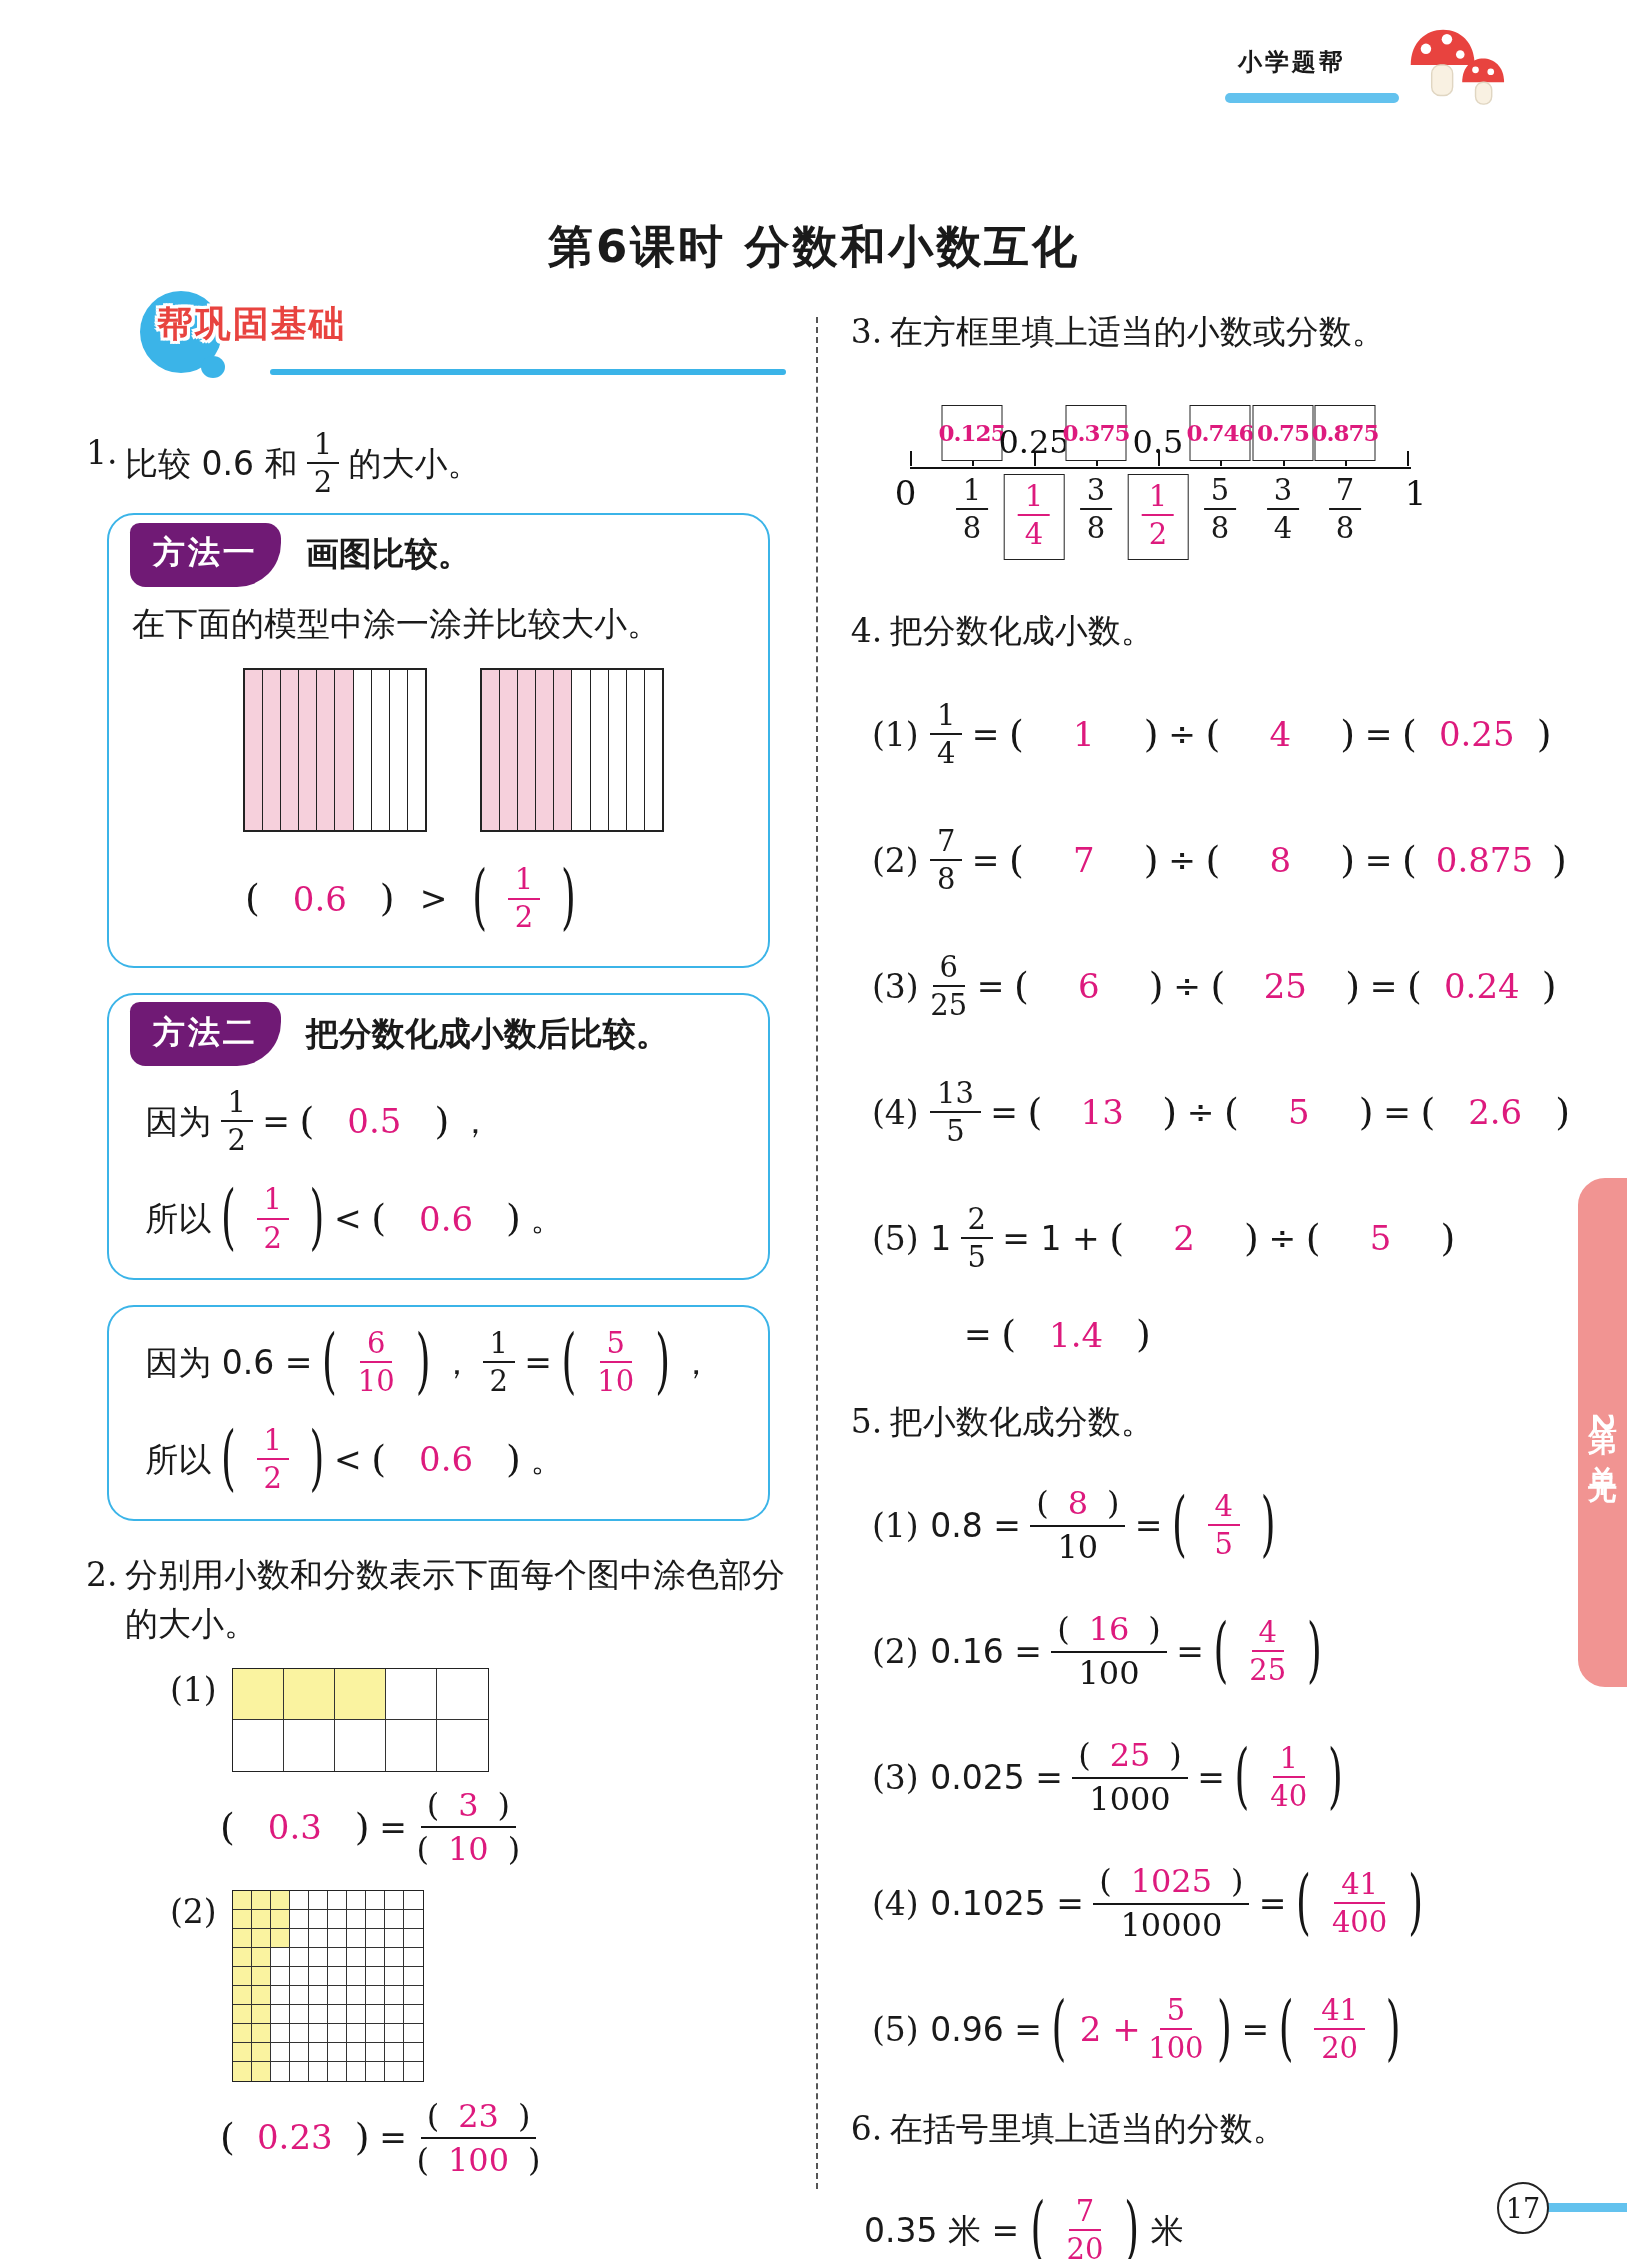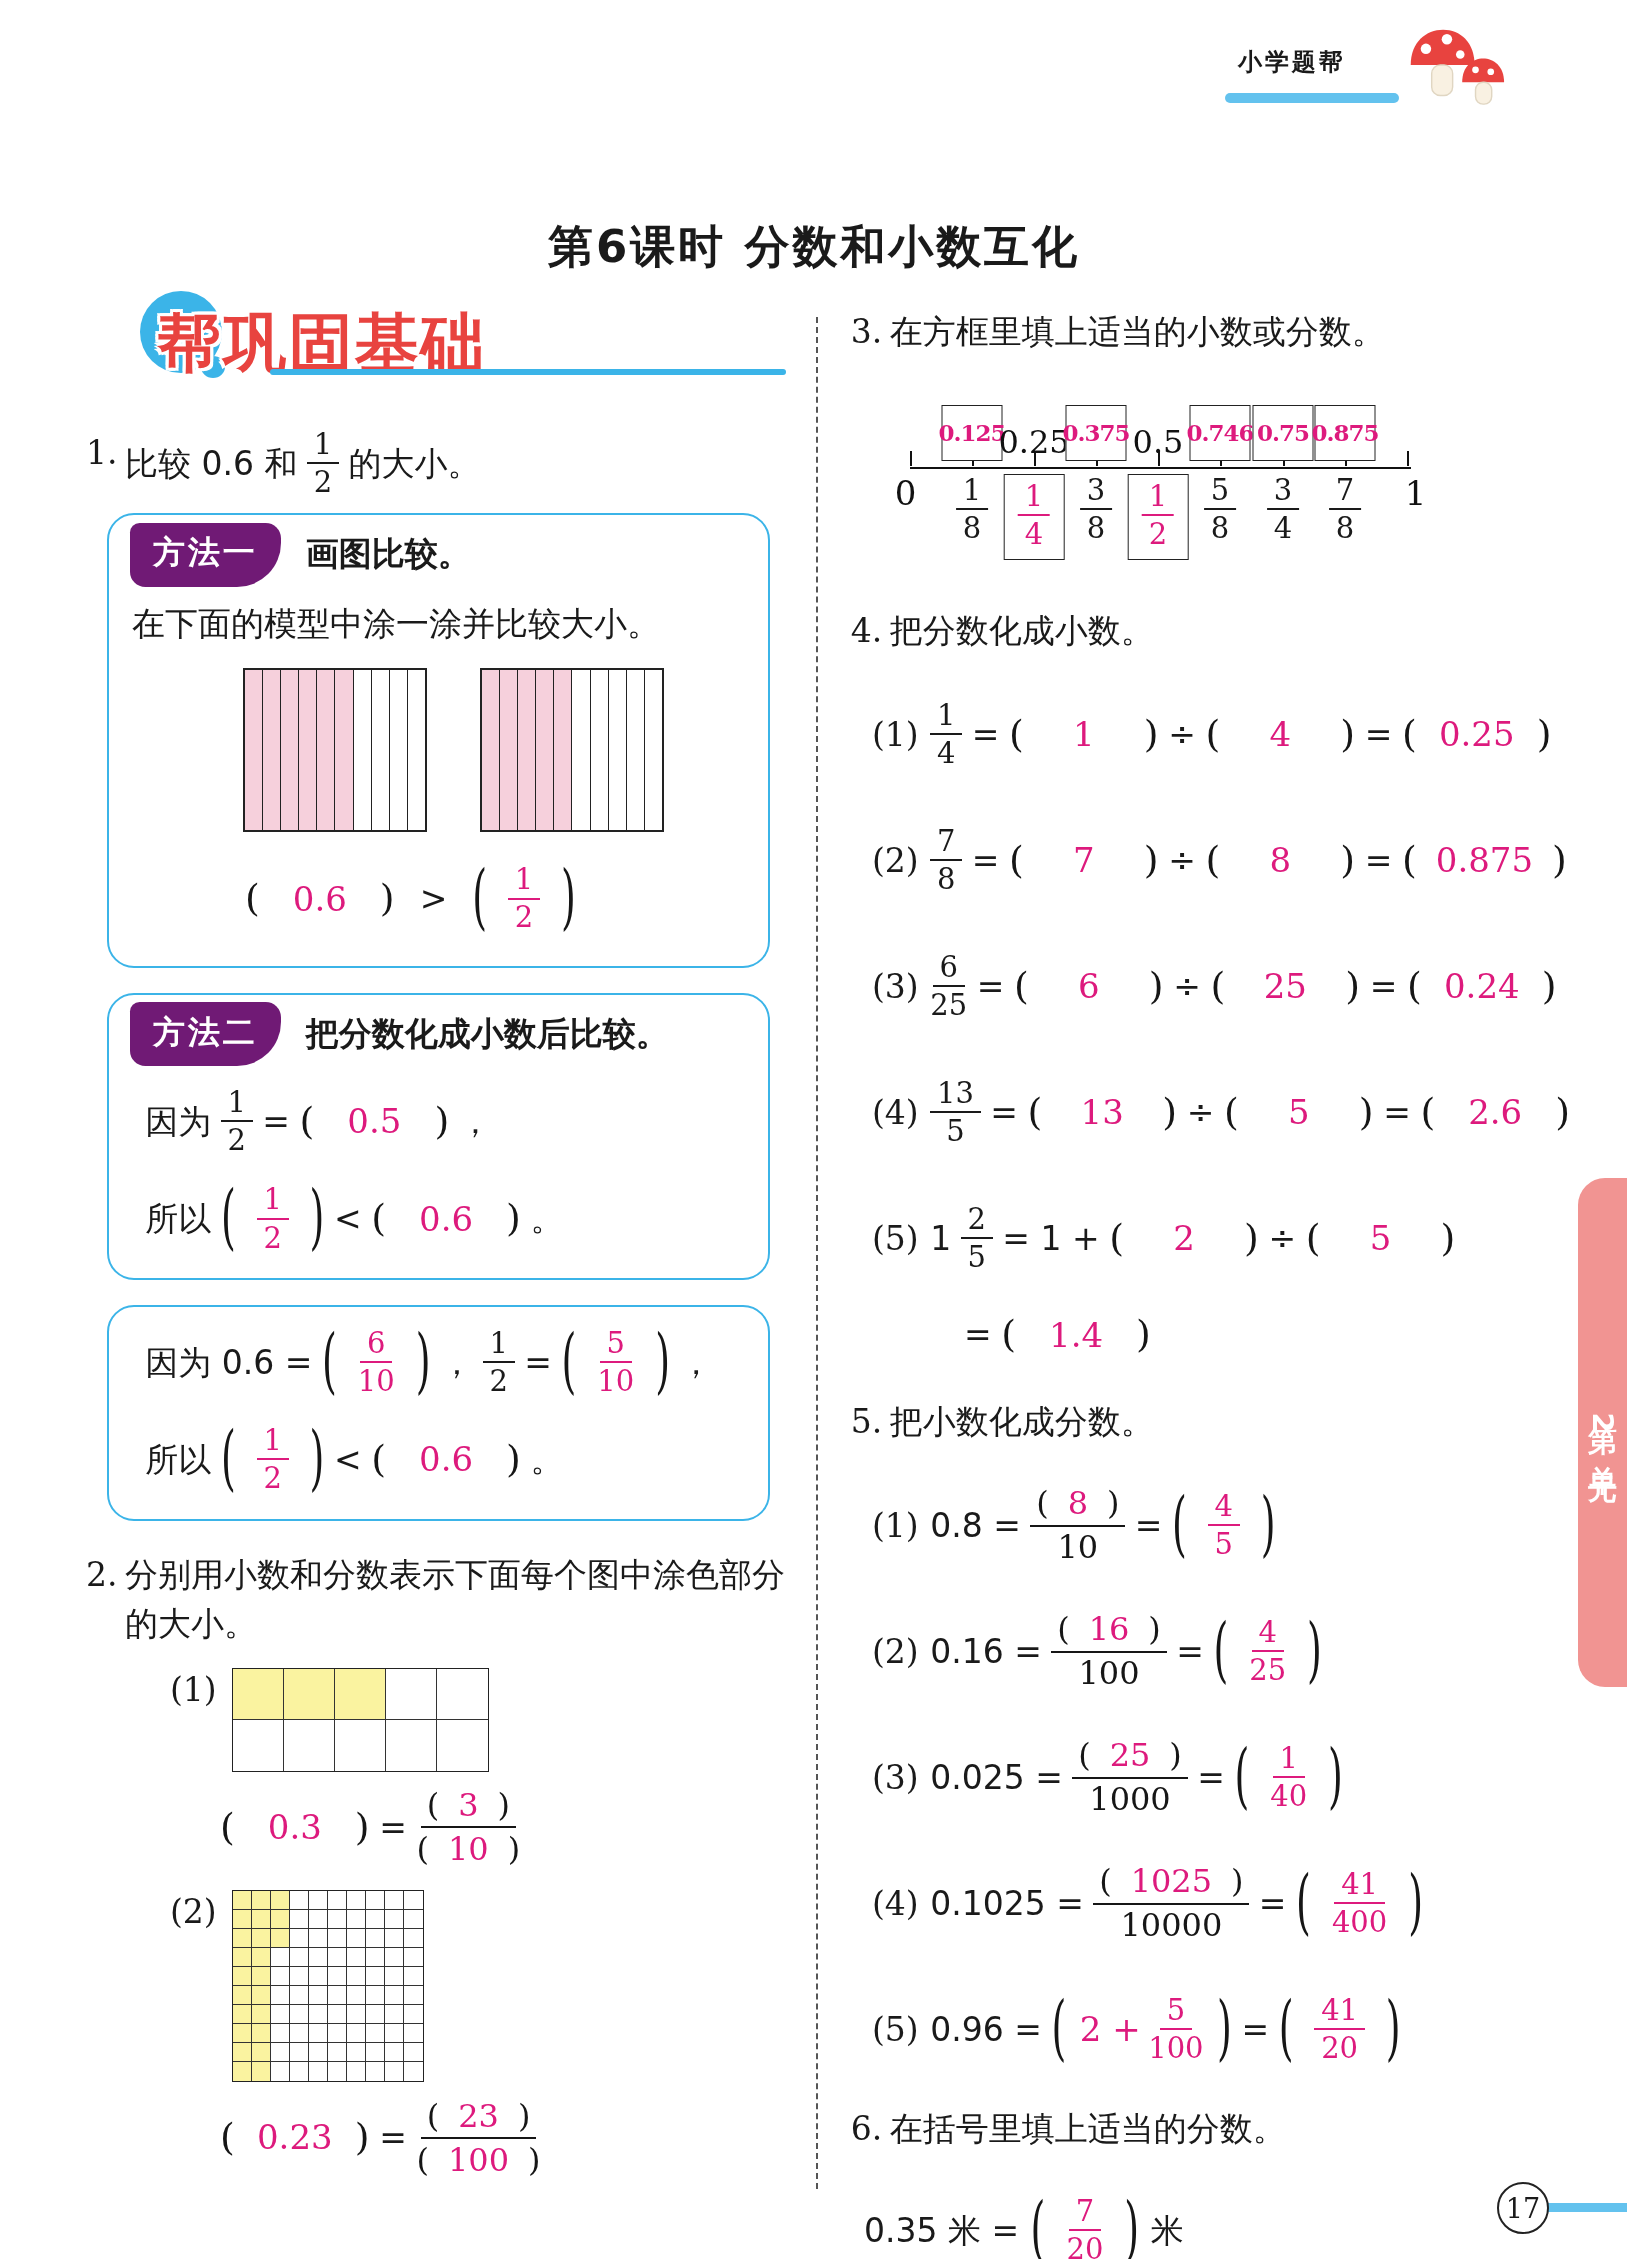--- a/index.html
+++ b/index.html
@@ -15,21 +15,21 @@
 
   .divider{position:absolute;left:816px;top:317px;height:1872px;border-left:2.4px dashed #555;}
 
   .left-col{position:absolute;left:86px;top:287px;width:709px;}
   .right-col{position:absolute;left:845px;top:308px;width:736px;}
 
   
   .badge-wrap{position:relative;height:99px;}
   .badge-circle{position:absolute;left:54px;top:3.8px;width:82px;height:82px;background:#3bb4e8;border-radius:50%;}
   .badge-tail{position:absolute;left:115px;top:69px;width:24px;height:22px;background:#3bb4e8;border-radius:50%;}
-  .badge-text{position:absolute;left:71px;top:13.4px;font-size:64px;font-weight:900;color:#e8433f;letter-spacing:1.9px;
+  .badge-text{position:absolute;left:71px;top:13.4px;font-size:36px;font-weight:900;color:#e8433f;letter-spacing:1.9px;
       text-shadow:-2.9px -2.9px 0 #fff,2.9px -2.9px 0 #fff,-2.9px 2.9px 0 #fff,2.9px 2.9px 0 #fff,0 2.9px 0 #fff,0 -2.9px 0 #fff,2.9px 0 0 #fff,-2.9px 0 0 #fff;}
   .badge-line{position:absolute;left:184px;top:82px;width:516px;height:5.7px;background:#3bb4e8;border-radius:2.9px;}
 
   .prob{display:flex;align-items:flex-start;gap:7.6px;font-size:33px;line-height:1.5;}
   .pnum{font-family:"DejaVu Serif",serif;flex:0 0 auto;}
   .ptext{line-height:1.5;}
 
   .mline{display:flex;align-items:center;gap:9.6px;font-size:33px;line-height:1.2;flex-wrap:wrap;}
   .mline .t{white-space:nowrap;}
   .pinktxt{color:#dd1a7d;font-family:"DejaVu Serif",serif;font-size:34px;}

